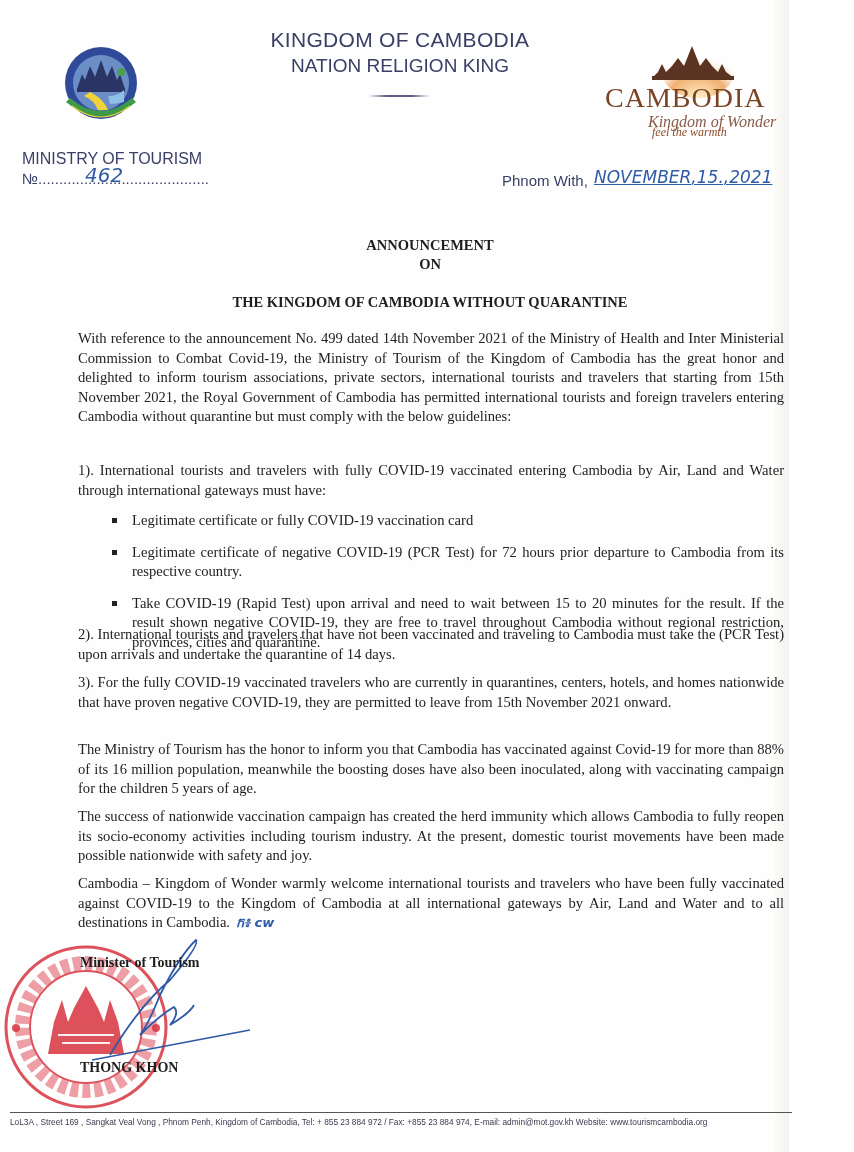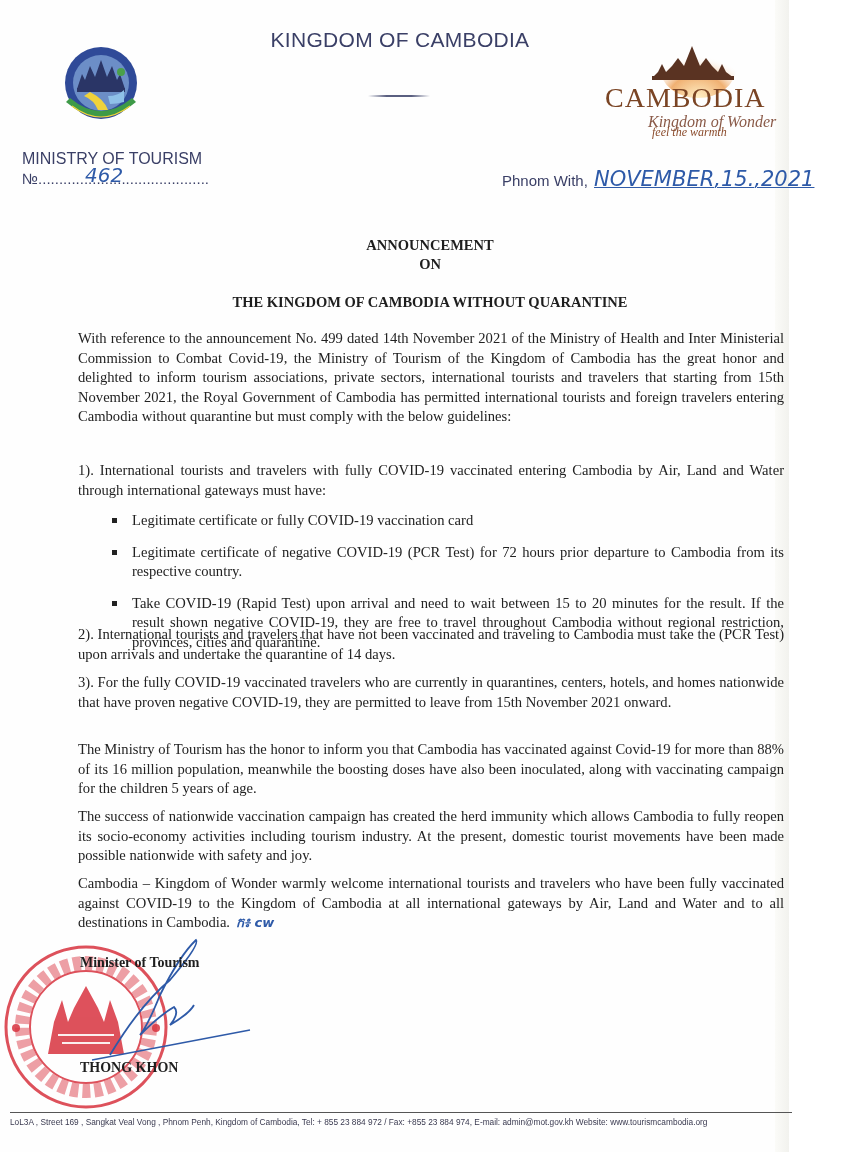--- a/index.html
+++ b/index.html
@@ -17,21 +17,21 @@
   .cam-word { position: absolute; left: 605px; top: 82px; font-family: "Liberation Serif", serif; font-size: 28px; color: #7a4424; letter-spacing: 1px; }
   .cam-tag1 { position: absolute; left: 648px; top: 113px; font-family: "Liberation Serif", serif; font-style: italic; font-size: 16px; color: #8a5a48; }
   .cam-tag2 { position: absolute; left: 652px; top: 125px; font-family: "Liberation Serif", serif; font-style: italic; font-size: 12px; color: #8a4a2a; }
 
   .ministry { position: absolute; left: 22px; top: 150px; font-family: "Liberation Sans", sans-serif; font-size: 16px; color: #3a3f66; }
   .ref-no { position: absolute; left: 22px; top: 170px; font-family: "Liberation Sans", sans-serif; font-size: 15px; color: #3a3f66; }
   .ref-no .dots { letter-spacing: 0px; }
   .hand { font-family: "DejaVu Sans", sans-serif; color: #2e5aa8; font-style: italic; }
   .ref-num { position: absolute; left: 85px; top: 163px; font-size: 20px; }
   .place { position: absolute; left: 502px; top: 172px; font-family: "Liberation Sans", sans-serif; font-size: 15px; color: #3a3f66; }
-  .date-hand { position: absolute; left: 594px; top: 167px; font-size: 21px; text-decoration: underline; text-decoration-thickness: 1px; text-align: right; }
+  .date-hand { position: absolute; left: 594px; top: 167px; font-size: 17px; text-decoration: underline; text-decoration-thickness: 1px; text-align: right; }
   .center-bold { position: absolute; left: 60px; width: 740px; text-align: center; font-family: "Liberation Serif", serif; font-weight: bold; font-size: 14.5px; color: #1e1e1e; line-height: 18px; }
 
   .para { position: absolute; left: 78px; width: 706px; font-family: "Liberation Serif", serif; font-size: 14.6px; line-height: 19.6px; color: #222; text-align: justify; }
   .bullets { position: absolute; left: 112px; width: 672px; margin: 0; padding: 0; list-style: none; font-family: "Liberation Serif", serif; font-size: 14.6px; line-height: 19.6px; color: #222; }
   .bullets li { position: relative; padding-left: 20px; text-align: justify; margin-top: 12px; }
   .bullets li .b { position: absolute; left: 0; top: 7px; width: 5px; height: 5px; background: #222; }
 
   .initials { font-family: "DejaVu Sans", sans-serif; font-style: italic; color: #2e5aa8; font-size: 13px; font-weight: bold; margin-left: 6px; }
 
   .sig-title { position: absolute; left: 80px; top: 955px; font-family: "Liberation Serif", serif; font-weight: bold; font-size: 14px; color: #1e1e1e; }
@@ -54,20 +54,21 @@
     <path d="M17 45 L22 30 L25 36 L30 22 L35 33 L41 16 L47 33 L52 22 L57 36 L60 30 L65 45 Z" fill="#2a3566"></path>
     <rect x="17" y="44" width="48" height="4" fill="#2a3566"></rect>
     <path d="M30 48 Q44 55 48 66 L38 66 Q34 56 24 52 Z" fill="#f0d23a"></path>
     <path d="M48 52 Q58 52 64 46 L64 58 Q56 60 50 60 Z" fill="#8fc0e8"></path>
     <circle cx="61" cy="28" r="4" fill="#4aa04a"></circle>
     <path d="M6 58 Q41 88 76 58 L72 54 Q41 80 10 54 Z" fill="#3e9a48"></path>
     <path d="M12 62 Q41 84 70 62" fill="none" stroke="#f0d23a" stroke-width="1.2"></path>
   </svg>
 
   <div class="hdr-title l1">KINGDOM OF CAMBODIA</div>
+  <div class="hdr-title l2">NATION RELIGION KING</div>
   <div class="divider"></div>
 
   <svg class="logo-right" viewBox="0 0 180 110">
     <defs>
       <radialGradient id="sun" cx="50%" cy="100%" r="70%">
         <stop offset="0%" stop-color="#fff1c8"></stop>
         <stop offset="55%" stop-color="#f0b072"></stop>
         <stop offset="100%" stop-color="#ffffff" stop-opacity="0"></stop>
       </radialGradient>
     </defs>

